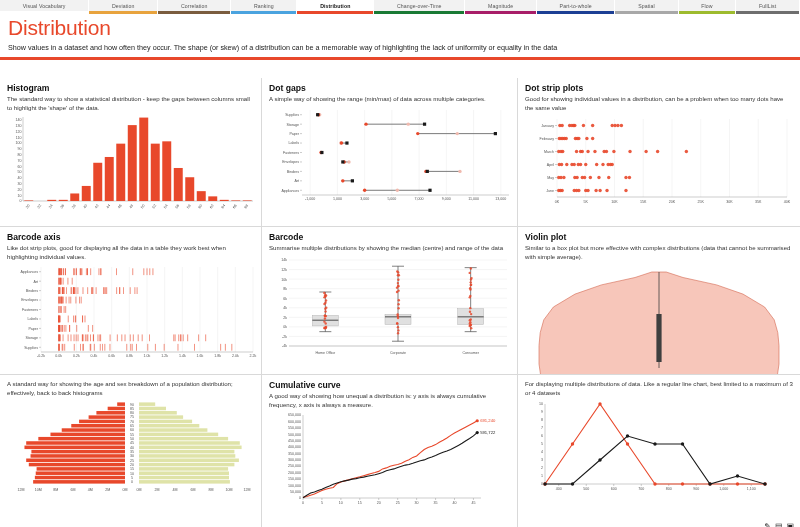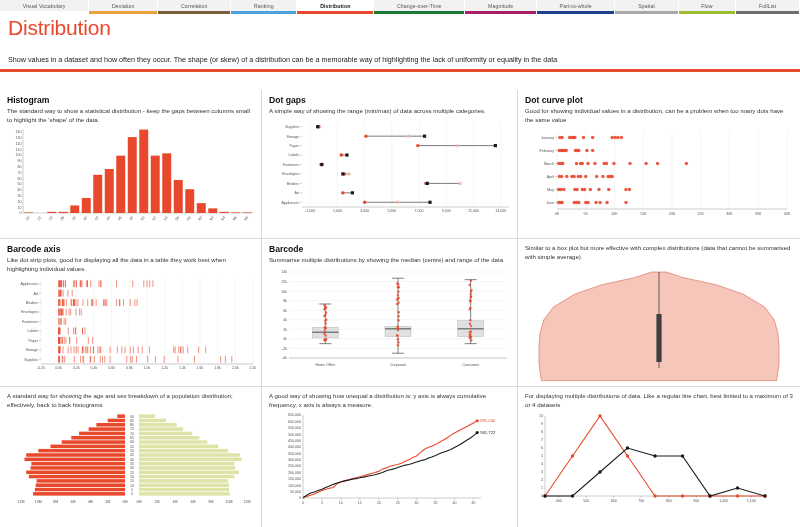--- a/index.html
+++ b/index.html
@@ -24,21 +24,21 @@
   }
   .tab .bar { position:absolute; left:0; right:0; bottom:0; height:2.6px; }
   .tab.active { background:#ffffff; color:#111; font-weight:bold; }
 
   
   .header { padding:3px 8px 0 8px; }
   .page-title {
     font-size:21px; color:#e8482b; font-weight:normal;
     margin:0; line-height:1.05; letter-spacing:-.2px;
   }
-  .page-sub { font-size:7.2px; color:#222; margin-top:16px; line-height:1.3; }
+  .page-sub { font-size:7.2px; color:#222; margin-top:4px; line-height:1.3; }
   .rule { height:3px; background:#e8482b; margin:5px 0 0 0; }
 
   
   .grid {
     display:grid;
     grid-template-columns:262px 256px 282px;
     grid-template-rows:149px 148px 160px;
     width:751px;
     margin-top:18px;
   }
@@ -265,21 +265,21 @@
           <line x1="31" y1="83.27777777777779" x2="33" y2="83.27777777777779" class="axis"></line>
           <line x1="95.64473684210526" y1="83.27777777777779" x2="161.01315789473685" y2="83.27777777777779" stroke="#6b6b6b" stroke-width="0.9"></line>
           <circle cx="128.32894736842104" cy="83.27777777777779" r="1.7" fill="#f0b9ae"></circle>
           <circle cx="95.64473684210526" cy="83.27777777777779" r="1.7" fill="#e8482b"></circle>
           <rect x="159.41315789473686" y="81.67777777777779" width="3.2" height="3.2" fill="#1a1a1a"></rect>
         </svg>
     </div>
   </div>
 
   <div class="panel">
-    <div class="p-title">Dot curve plot</div>
+    <div class="p-title">Dot strip plots</div>
     <div class="p-desc">Good for showing individual values in a distribution, can be a problem when too many dots have the same value</div>
     <div class="chart">
       <svg id="svg-strip" width="268" height="98" viewBox="0 0 268 98">
           <line x1="32" y1="4" x2="32" y2="82" class="gl"></line>
           <text x="32" y="88" class="tick-s" text-anchor="middle">0K</text>
           <line x1="60.75" y1="4" x2="60.75" y2="82" class="gl"></line>
           <text x="60.75" y="88" class="tick-s" text-anchor="middle">5K</text>
           <line x1="89.5" y1="4" x2="89.5" y2="82" class="gl"></line>
           <text x="89.5" y="88" class="tick-s" text-anchor="middle">10K</text>
           <line x1="118.25" y1="4" x2="118.25" y2="82" class="gl"></line>
@@ -755,20 +755,21 @@
           <circle cx="201.9007973251029" cy="68.72543705227862" r="1.2" fill="#e8482b" opacity="0.85"></circle>
           <circle cx="200.79803669410154" cy="41.35407083523854" r="1.2" fill="#e8482b" opacity="0.85"></circle>
           <circle cx="201.37223079561045" cy="66.21482624599908" r="1.2" fill="#e8482b" opacity="0.85"></circle>
           <text x="201.66666666666669" y="98" class="tick-s" text-anchor="middle">Consumer</text>
           <line x1="20" y1="90" x2="238" y2="90" class="axis"></line>
         </svg>
     </div>
   </div>
 
   <div class="panel">
+    <div class="p-title">Violin plot</div>
     <div class="p-desc">Similar to a box plot but more effective with complex distributions (data that cannot be summarised with simple average).</div>
     <div class="chart">
       <svg id="svg-violin" width="268" height="105" viewBox="0 0 268 105">
           <path d="M 134 8 L 141.2 8.0 L 158.0 13.5 L 191.6 20.9 L 218.0 30.1 L 239.6 43.0 L 249.2 55.8 L 252.8 68.7 L 254.0 81.6 L 254.0 100.0 L 251.6 116.6 L 16.4 116.6 L 14.0 100.0 L 14.0 81.6 L 15.2 68.7 L 18.8 55.8 L 28.4 43.0 L 50.0 30.1 L 76.4 20.9 L 110.0 13.5 L 126.8 8.0 Z" fill="#f7c6ba" stroke="#d4674f" stroke-width="0.6"></path>
           <line x1="134" y1="8" x2="134" y2="104" stroke="#3f3f3f" stroke-width="0.8"></line>
           <rect x="131.4" y="50" width="5.2" height="48" fill="#3f3f3f"></rect>
         </svg>
     </div>
   </div>
 
@@ -845,20 +846,21 @@
           <text x="168" y="91" class="tick-s" text-anchor="middle">4M</text>
           <text x="186" y="91" class="tick-s" text-anchor="middle">6M</text>
           <text x="204" y="91" class="tick-s" text-anchor="middle">8M</text>
           <text x="222" y="91" class="tick-s" text-anchor="middle">10M</text>
           <text x="240" y="91" class="tick-s" text-anchor="middle">12M</text>
         </svg>
     </div>
   </div>
 
   <div class="panel">
+    <div class="p-title">Cumulative curve</div>
     <div class="p-desc">A good way of showing how unequal a distribution is: y axis is always cumulative frequency, x axis is always a measure.</div>
     <div class="chart">
       <svg id="svg-cum" width="242" height="112" viewBox="0 0 242 112">
           <text x="32" y="4.4" class="tick-s" text-anchor="end">650,000</text>
           <text x="32" y="10.784615384615387" class="tick-s" text-anchor="end">600,000</text>
           <text x="32" y="17.169230769230772" class="tick-s" text-anchor="end">550,000</text>
           <text x="32" y="23.553846153846152" class="tick-s" text-anchor="end">500,000</text>
           <text x="32" y="29.93846153846154" class="tick-s" text-anchor="end">450,000</text>
           <text x="32" y="36.32307692307692" class="tick-s" text-anchor="end">400,000</text>
           <text x="32" y="42.707692307692305" class="tick-s" text-anchor="end">350,000</text>

